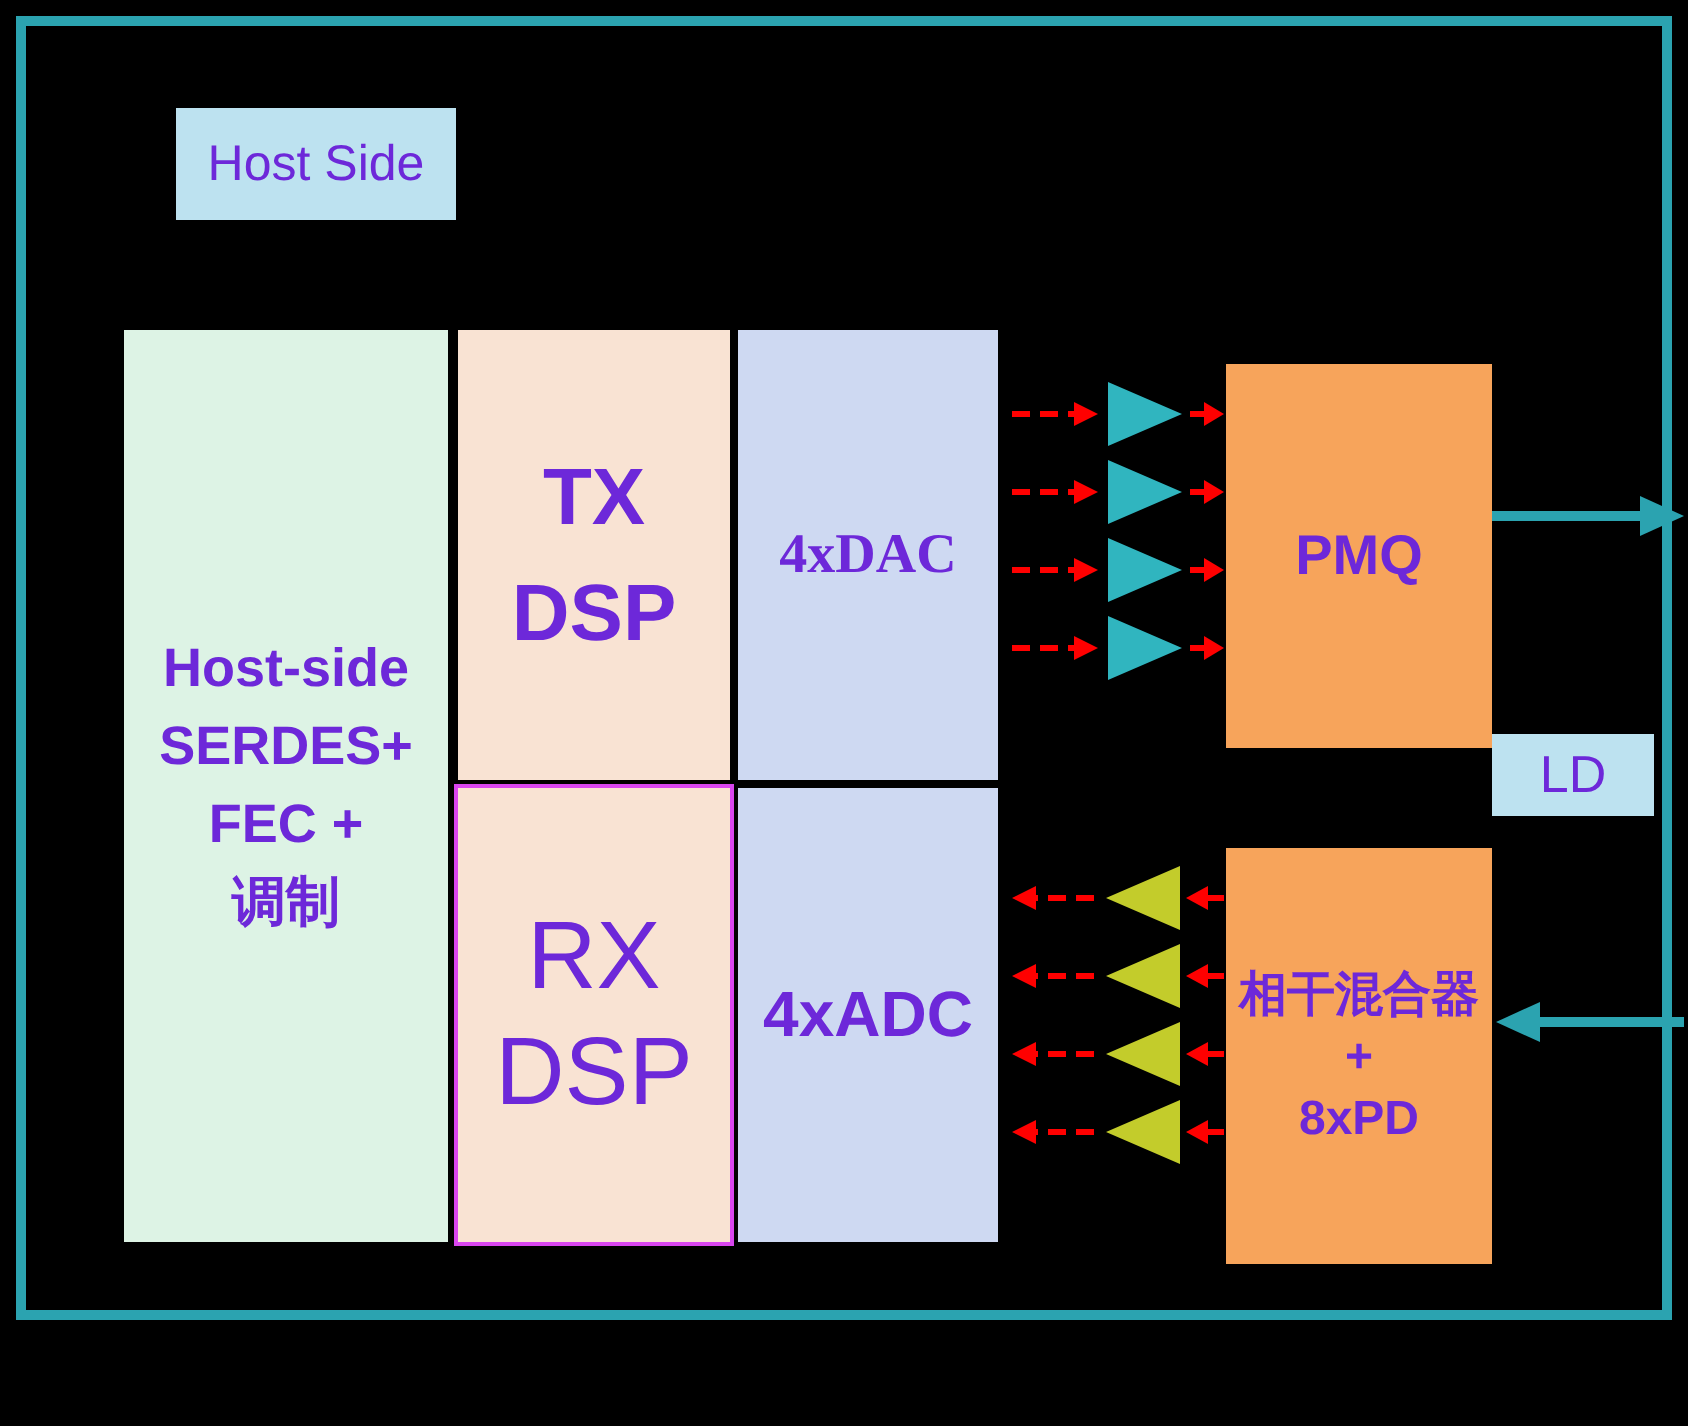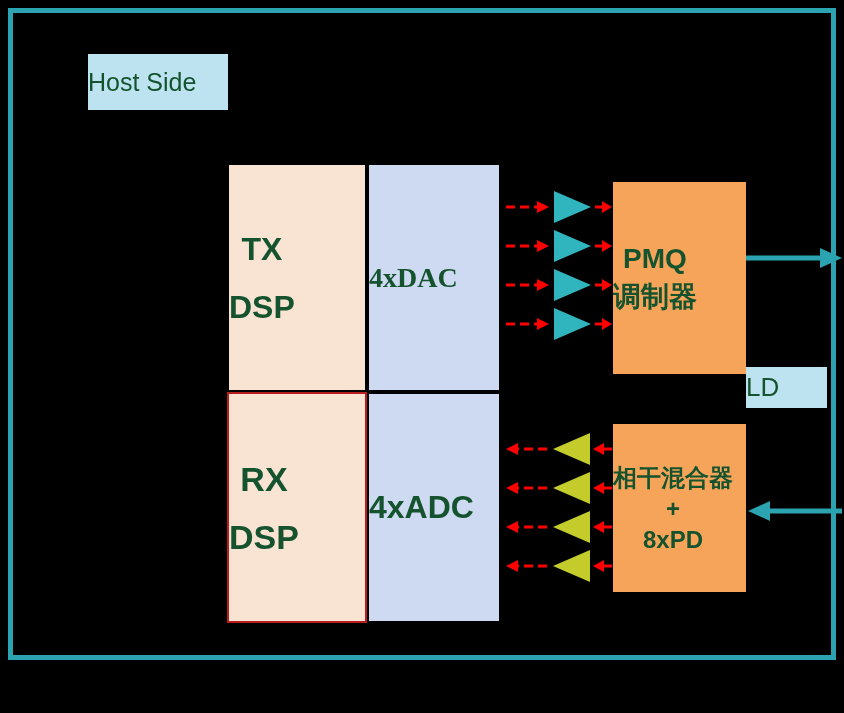--- a/index.html
+++ b/index.html
@@ -12,57 +12,65 @@
   }
   .frame{
     position:absolute;left:8px;top:8px;width:828px;height:652px;
     box-sizing:border-box;
     border:5px solid var(--frame_teal,#2BA3B0);
     background:transparent;
   }
   .box{
     position:absolute;
     box-sizing:border-box;
-    display:flex;align-items:center;justify-content:flex-start;
-    text-align:center;color:#14532d;
+    display:flex;align-items:center;justify-content:center;
+    text-align:center;color:#6d28d9;
   }
   .label-blue{background:var(--label_blue,#BDE2F0);font-size:25px;font-weight:500;}
   .host-side{left:88px;top:54px;width:140px;height:56px;}
   .line-side{left:497px;top:54px;width:135px;height:56px;}
   .ld{left:746px;top:367px;width:81px;height:41px;font-size:26px;}
   .serdes{
     left:60px;top:163px;width:166px;height:460px;
     background:var(--mint,#DDF3E5);border:2px solid #000;
     font-size:27px;font-weight:700;line-height:39px;
   }
-  .tx-dsp{left:227px;top:163px;width:140px;height:229px;background:var(--peach,#F9E3D3);border:2px solid #000;font-size:32px;font-weight:600;line-height:58px;}
-  .rx-dsp{left:227px;top:392px;width:140px;height:231px;background:var(--peach,#F9E3D3);border:2px solid #b91c1c;font-size:34px;font-weight:700;line-height:58px;}
+  .tx-dsp{left:227px;top:163px;width:140px;height:229px;background:var(--peach,#F9E3D3);border:2px solid #000;font-size:40px;font-weight:600;line-height:58px;}
+  .rx-dsp{left:227px;top:392px;width:140px;height:231px;background:var(--peach,#F9E3D3);border:2px solid #d946ef;font-size:48px;font-weight:400;line-height:58px;}
   .dac{left:367px;top:163px;width:134px;height:229px;background:var(--lavender,#CED9F2);border:2px solid #000;font-size:28px;font-weight:600;font-family:Liberation Serif, serif;}
   .adc{left:367px;top:392px;width:134px;height:231px;background:var(--lavender,#CED9F2);border:2px solid #000;font-size:32px;font-weight:600;}
   .pmq{left:613px;top:182px;width:133px;height:192px;background:var(--orange,#F7A45B);font-size:28px;font-weight:700;line-height:38px;}
-  .coherent{left:613px;top:424px;width:133px;height:168px;background:var(--orange,#F7A45B);font-size:24px;font-weight:700;line-height:31px;}
+  .coherent{left:613px;top:424px;width:133px;height:208px;background:var(--orange,#F7A45B);font-size:24px;font-weight:700;line-height:31px;}
   .arrow-layer{position:absolute;left:0;top:0;width:844px;height:713px;pointer-events:none;}
   .red-dash{stroke:var(--arrow_red,#FF0000);stroke-width:3;stroke-dasharray:9 5;fill:none;}
   .red-head{fill:var(--arrow_red,#FF0000);}
   .tri-teal{fill:var(--driver_teal,#30B5BF);}
   .tri-olive{fill:var(--tia_olive,#C3CC2B);}
   .teal-line{stroke:var(--frame_teal,#2BA3B0);stroke-width:5;fill:none;}
   .teal-head{fill:var(--frame_teal,#2BA3B0);}
 </style>
 </head>
 <body>
 
 <div id="canvas">
 
   <div class="frame"></div>
 
   <div class="box label-blue host-side">
     <span>Host Side</span>
   </div>
 
+  <div class="box serdes">
+    <div>
+      <div>Host-side</div>
+      <div>SERDES+</div>
+      <div>FEC +</div>
+      <div>调制</div>
+    </div>
+  </div>
 
   <div class="box tx-dsp">
     <div>
       <div>TX</div>
       <div>DSP</div>
     </div>
   </div>
   <div class="box dac">
     <span>4xDAC</span>
   </div>
@@ -72,21 +80,20 @@
       <div>DSP</div>
     </div>
   </div>
   <div class="box adc">
     <span>4xADC</span>
   </div>
 
   <div class="box pmq">
     <div>
       <div>PMQ</div>
-      <div>调制器</div>
     </div>
   </div>
   <div class="box coherent">
     <div>
       <div>相干混合器</div>
       <div>+</div>
       <div>8xPD</div>
     </div>
   </div>
   <div class="box label-blue ld">

